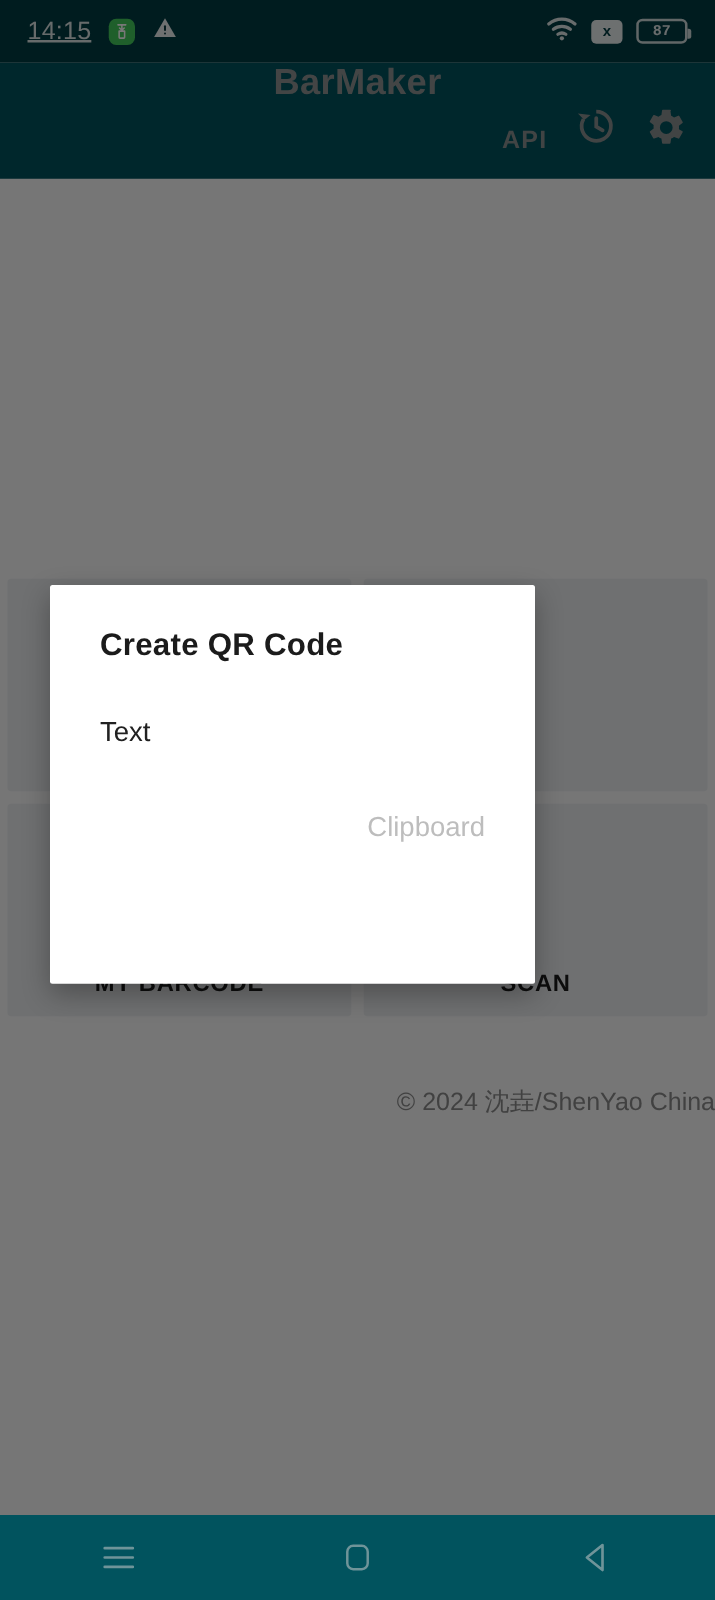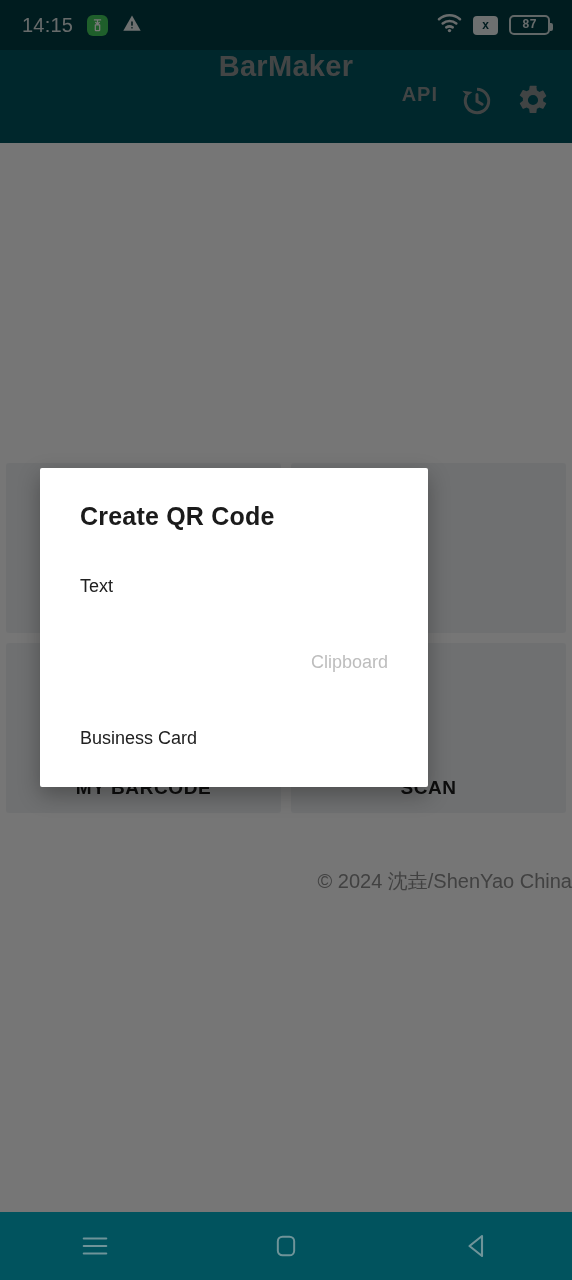--- a/index.html
+++ b/index.html
@@ -23,20 +23,21 @@
     background:#023c43;
     display:flex; align-items:center;
     padding:0 22px;
     z-index:5;
   }
   #status-left { display:flex; align-items:center; gap:14px; }
   #status-right { margin-left:auto; display:flex; align-items:center; gap:11px; }
   #clock {
     color:#dbe3e3; font-size:20px; letter-spacing:.2px;
     font-family:"Liberation Sans", sans-serif;
+    text-decoration:underline;
   }
   .notif-badge {
     width:21px; height:21px; border-radius:6px;
     background:#43c95b; display:flex;
     align-items:center; justify-content:center;
   }
   .warn-tri { display:block; }
   .wifi-ic { display:block; }
   .nosim {
     width:25px; height:19px; border-radius:4px;
@@ -63,21 +64,21 @@
     background:#01535e;
     display:flex; align-items:center;
     padding:0 22px;
     z-index:4;
     flex-direction:column;
   }
   #app-title {
     font-size:29px; font-weight:bold; color:#8f9494;
     letter-spacing:.3px;
   }
-  #app-actions { margin-left:auto; display:flex; align-items:flex-start; gap:21px; }
+  #app-actions { margin-left:auto; display:flex; align-items:flex-end; gap:21px; }
   #api-btn {
     font-size:20px; font-weight:bold; color:#8b9191; letter-spacing:1px;
   }
   .tb-icon { display:block; opacity:1; }
 
   
   #content {
     position:absolute; top:143px; left:0;
     width:572px; height:1069px;
     background:#fafafa;
@@ -120,21 +121,21 @@
     box-shadow:0 8px 22px rgba(0,0,0,.30);
     z-index:20;
     padding:34px 40px 0 40px;
   }
   #dialog-title {
     font-size:25px; font-weight:bold; color:#1b1b1b;
     letter-spacing:.2px;
     margin-bottom:36px;
   }
   .dlg-item {
-    font-size:18px; color:#212121;
+    font-size:22px; color:#212121;
     height:38px; line-height:38px;
     margin-bottom:38px;
   }
   .dlg-item.disabled { color:#bdbdbd;text-align:right; }
 
   
   #nav-bar {
     position:absolute; bottom:0; left:0;
     width:572px; height:68px;
     background:#01535e;
@@ -222,21 +223,20 @@
           <path fill="#8b9191" d="M19.14 12.94a7.4 7.4 0 0 0 .06-.94 7.4 7.4 0 0 0-.06-.94l2.03-1.58a.48.48 0 0 0 .12-.61l-1.92-3.32a.48.48 0 0 0-.59-.22l-2.39.96a7.02 7.02 0 0 0-1.62-.94l-.36-2.54A.47.47 0 0 0 13.93 2h-3.84a.47.47 0 0 0-.47.4l-.36 2.54c-.59.24-1.13.56-1.62.94l-2.39-.96a.48.48 0 0 0-.59.22L2.74 8.46a.48.48 0 0 0 .12.61l2.03 1.58a7.4 7.4 0 0 0 0 1.88l-2.03 1.58a.48.48 0 0 0-.12.61l1.92 3.32c.12.2.36.28.59.22l2.39-.96c.5.38 1.03.7 1.62.94l.36 2.54c.04.23.24.4.47.4h3.84c.23 0 .43-.17.47-.4l.36-2.54c.59-.24 1.13-.56 1.62-.94l2.39.96c.23.08.47 0 .59-.22l1.92-3.32a.48.48 0 0 0-.12-.61zM12 15.6A3.6 3.6 0 1 1 15.6 12 3.6 3.6 0 0 1 12 15.6z"></path>
         </svg>
       </span>
     </div>
   </div>
 
   <div id="dialog">
     <div id="dialog-title">Create QR Code</div>
     <div class="dlg-item">Text</div>
     <div class="dlg-item disabled">Clipboard</div>
-    <div class="dlg-item">Business Card</div>
   </div>
 
   <div id="nav-bar">
     <span class="nav-btn">
       <svg width="30" height="30" viewBox="0 0 24 24">
         <path d="M3 6h18M3 12h18M3 18h18" stroke="#6f9499" stroke-width="1.7" fill="none" stroke-linecap="round"></path>
       </svg>
     </span>
     <span class="nav-btn">
       <svg width="28" height="28" viewBox="0 0 24 24">

